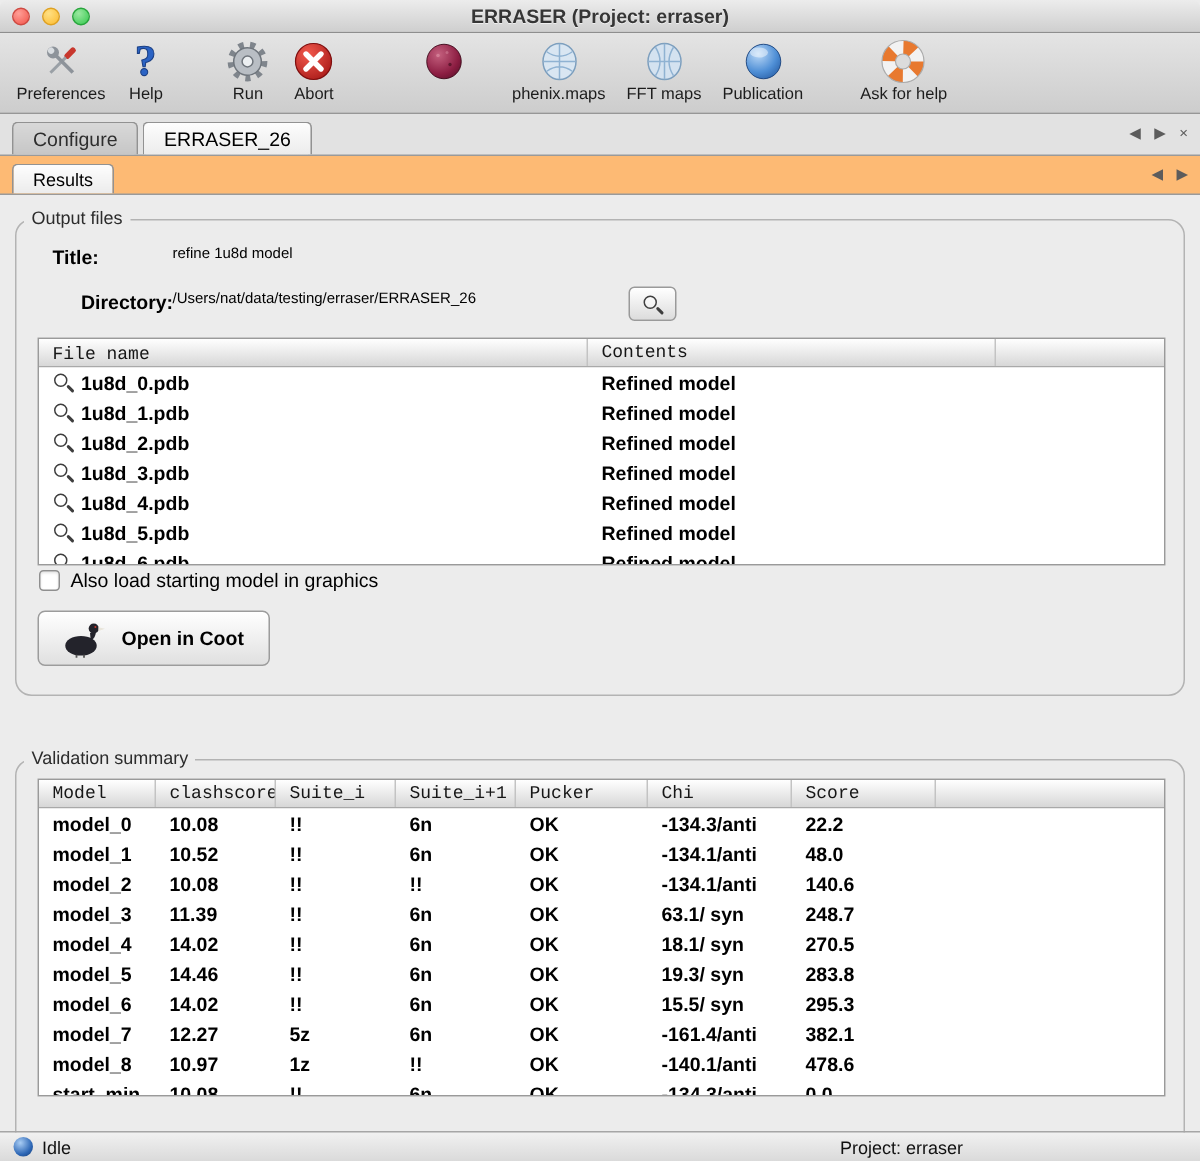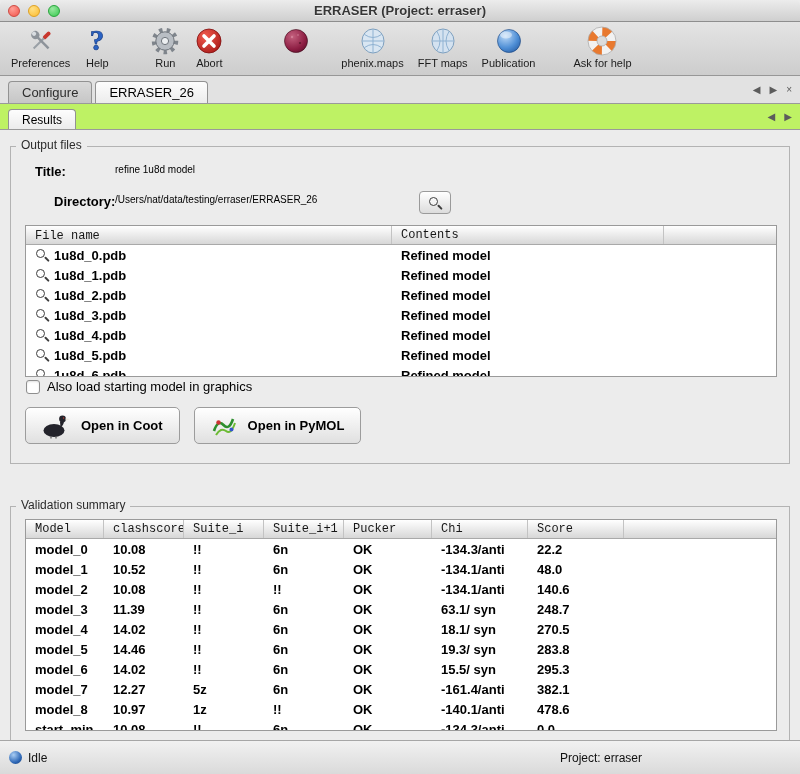--- a/index.html
+++ b/index.html
@@ -45,40 +45,40 @@
 
   
   .tabrow {
     position:relative;
     background:#e2e2e2;
     border-bottom:1px solid #9a9a9a;
     display:flex; align-items:flex-end;
     padding-left:8px;
   }
   .tabrow.main { height:28px; }
-  .tabrow.sub  { height:26px; background:#bef264; }
+  .tabrow.sub  { height:26px; background:#fdba74; }
   .tab {
     height:22px; padding:0 13px;
     display:flex; align-items:center;
     font-size:13px;
     border:1px solid #929292; border-bottom:none;
     border-radius:4px 4px 0 0;
     margin-right:3px;
     white-space:nowrap;
   }
   .tab.active   { background:linear-gradient(#fdfdfd,#ececec);text-align:center; }
   .tab.inactive { background:linear-gradient(#d9d9d9,#c6c6c6); color:#2e2e2e; }
   .tabrow.sub .tab { height:20px; font-size:12px; }
   .tab-controls { position:absolute; right:8px; top:50%; transform:translateY(-50%); display:flex; gap:9px; }
   .tc-btn { font-size:10px; color:#5c5c5c; cursor:default; line-height:1; }
 
   
   .groupbox {
     position:absolute; left:10px; width:780px;
-    border:1px solid #b3b3b3; border-radius:0;
+    border:1px solid #b3b3b3; border-radius:11px;
   }
   .groupbox-label {
     position:absolute; top:-9px; left:5px;
     background:#ececec; padding:0 5px;
     font-size:12px; color:#2c2c2c;
   }
   #output-group     { top:146px; height:318px; }
   #validation-group { top:506px; height:304px; }
 
   .fieldlabel { font-weight:bold; font-size:13px; position:absolute; }
@@ -135,21 +135,21 @@
     height:37px; padding:0 16px;
     display:flex; align-items:center; gap:9px;
     background:linear-gradient(#ffffff,#e0e0e0);
     border:1px solid #9c9c9c; border-radius:5px;
     font-size:13px; font-weight:bold; color:#000;
     box-shadow:0 1px 0 rgba(255,255,255,.7) inset;
   }
 
   
   .statusbar {
-    position:absolute; left:0; right:0; bottom:0; height:34px;
+    position:absolute; left:0; right:0; bottom:0; height:20px;
     border-top:1px solid #a6a6a6;
     background:linear-gradient(#f1f1f1,#dadada);
     display:flex; align-items:center;
     font-size:12px; color:#111;
   }
   .status-left { display:flex; align-items:center; gap:6px; padding-left:9px; }
   .sphere { width:13px; height:13px; border-radius:50%; flex:none;
             background:radial-gradient(circle at 35% 30%, #a9cdf4, #2c66b5 62%, #16396e); }
   .status-project { position:absolute; left:560px; }
 </style>
@@ -395,31 +395,20 @@
           <ellipse cx="12" cy="17.5" rx="10.5" ry="6.5" fill="#23232b"></ellipse>
           <path d="M18.5 14 q3.5 -1.5 3.5 -7 l-4 2 z" fill="#23232b"></path>
           <circle cx="20.5" cy="6" r="3.4" fill="#23232b"></circle>
           <path d="M23.5 5.2 l4.5 1 -4.3 1.4 z" fill="#e9e5da"></path>
           <circle cx="21.6" cy="5" r="0.7" fill="#c23a2e"></circle>
           <path d="M9 23.5 v2 M14 23.5 v2" stroke="#555" stroke-width="1.2"></path>
         </svg>
       </span>
       <span>Open in Coot</span>
     </button>
-    <button class="mac-button">
-      <span style="display:flex;">
-        <svg width="28" height="26" viewBox="0 0 28 26">
-          <path d="M3 18 q4 -12 9.5 -6 t9.5 -6" fill="none" stroke="#2d8f2d" stroke-width="2.6"></path>
-          <path d="M5 22 q5 -8 10 -4 t9 -8" fill="none" stroke="#6cbb34" stroke-width="2"></path>
-          <circle cx="7.5" cy="9.5" r="2.2" fill="#cc3333"></circle>
-          <circle cx="20.5" cy="16.5" r="2" fill="#3355cc"></circle>
-        </svg>
-      </span>
-      <span>Open in PyMOL</span>
-    </button>
   </div>
 </div>
 
 <div class="groupbox" id="validation-group">
   <span class="groupbox-label">Validation summary</span>
 
   <div class="table" id="validation-table">
     <div class="thead">
       <div class="th c0">Model</div>
       <div class="th c1">clashscore</div>

